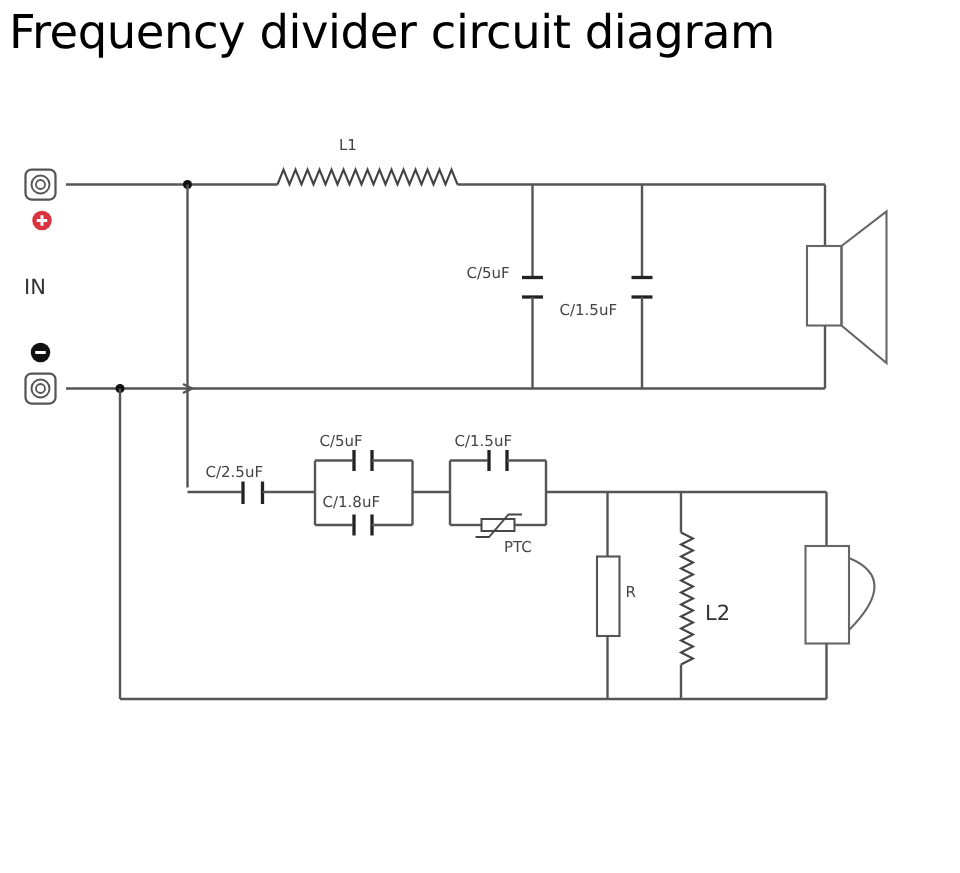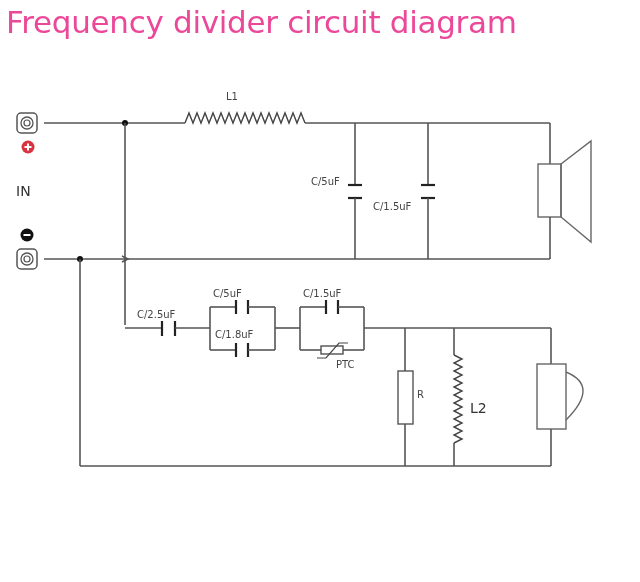--- a/index.html
+++ b/index.html
@@ -1,17 +1,17 @@
 <!DOCTYPE html>
 <html><head>
 <meta charset="utf-8">
 <style>
   html, body { margin:0; padding:0; background:#ffffff; }
   body { width:640px; height:582px; position:relative; overflow:hidden; }
-  .title { position:absolute; left:6px; top:4px; font-family:"DejaVu Sans", sans-serif; font-size:31px; color:#ec4899; letter-spacing:-0.3px; white-space:nowrap; }
+  .title { position:absolute; left:6px; top:4px; font-family:"DejaVu Sans", sans-serif; font-size:31px; color:#000000; letter-spacing:-0.3px; white-space:nowrap; }
   svg { position:absolute; left:0; top:0; }
   .lbl { font-family:"DejaVu Sans", sans-serif; font-size:10px; fill:#444; }
   .lbl-big { font-family:"DejaVu Sans", sans-serif; font-size:14px; fill:#333; }
   .wire { stroke:#555; stroke-width:1.6; fill:none; }
   .comp { stroke:#444; stroke-width:1.4; fill:none; }
   .plate { stroke:#222; stroke-width:2.2; }
 </style>
 </head>
 <body>
 

